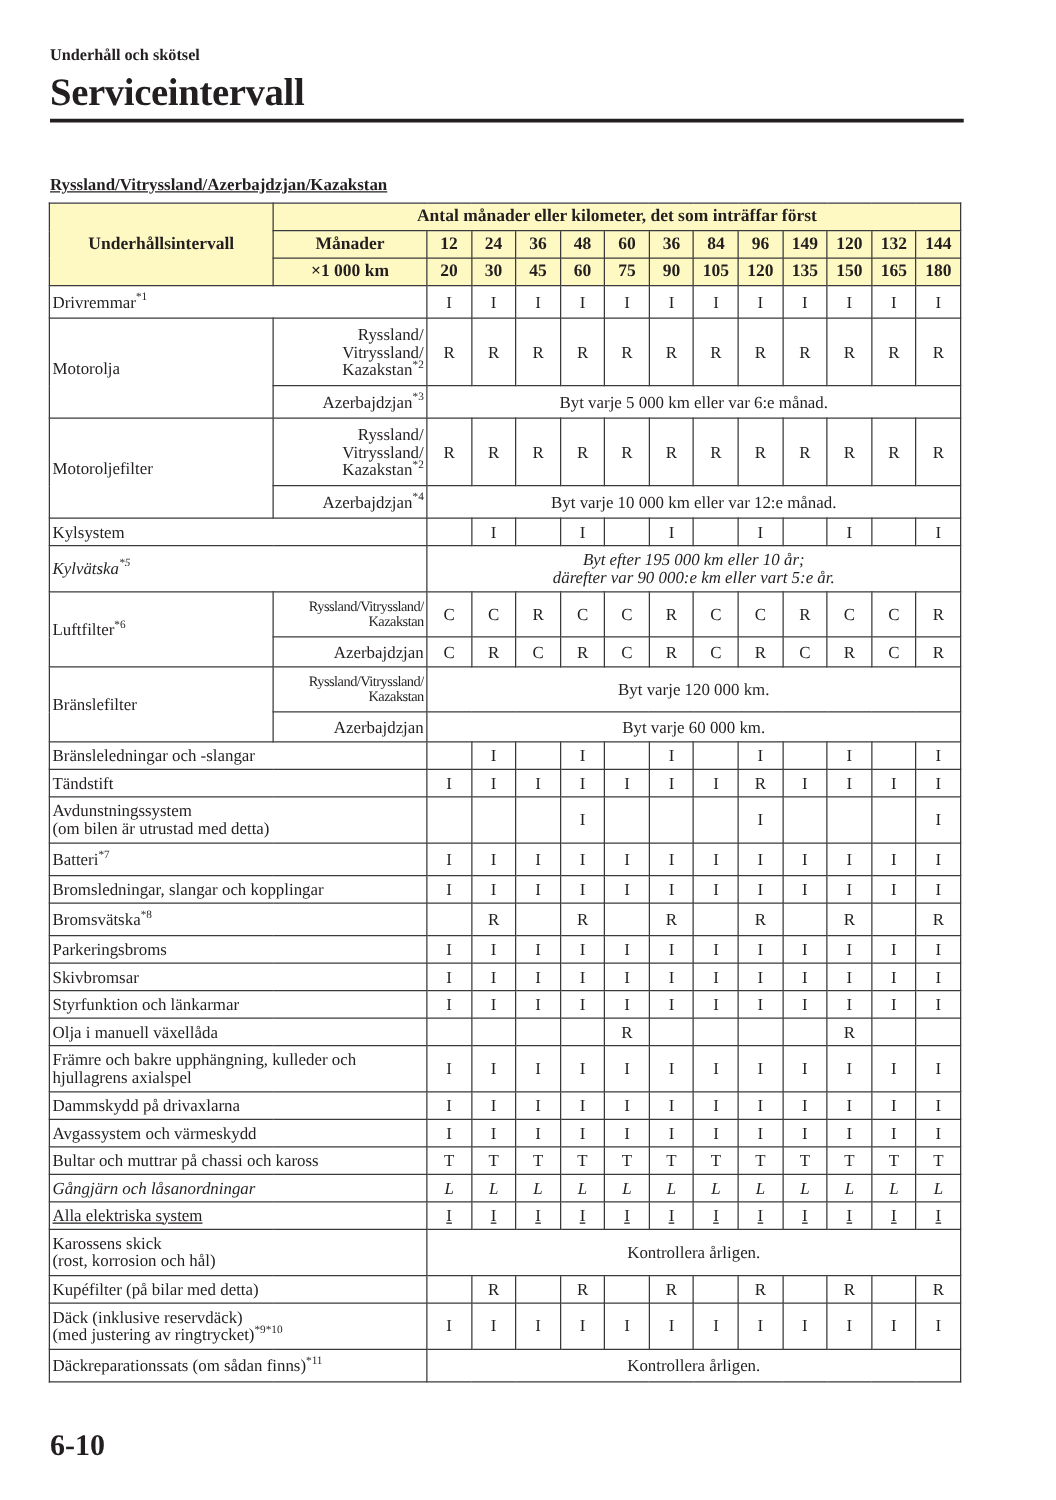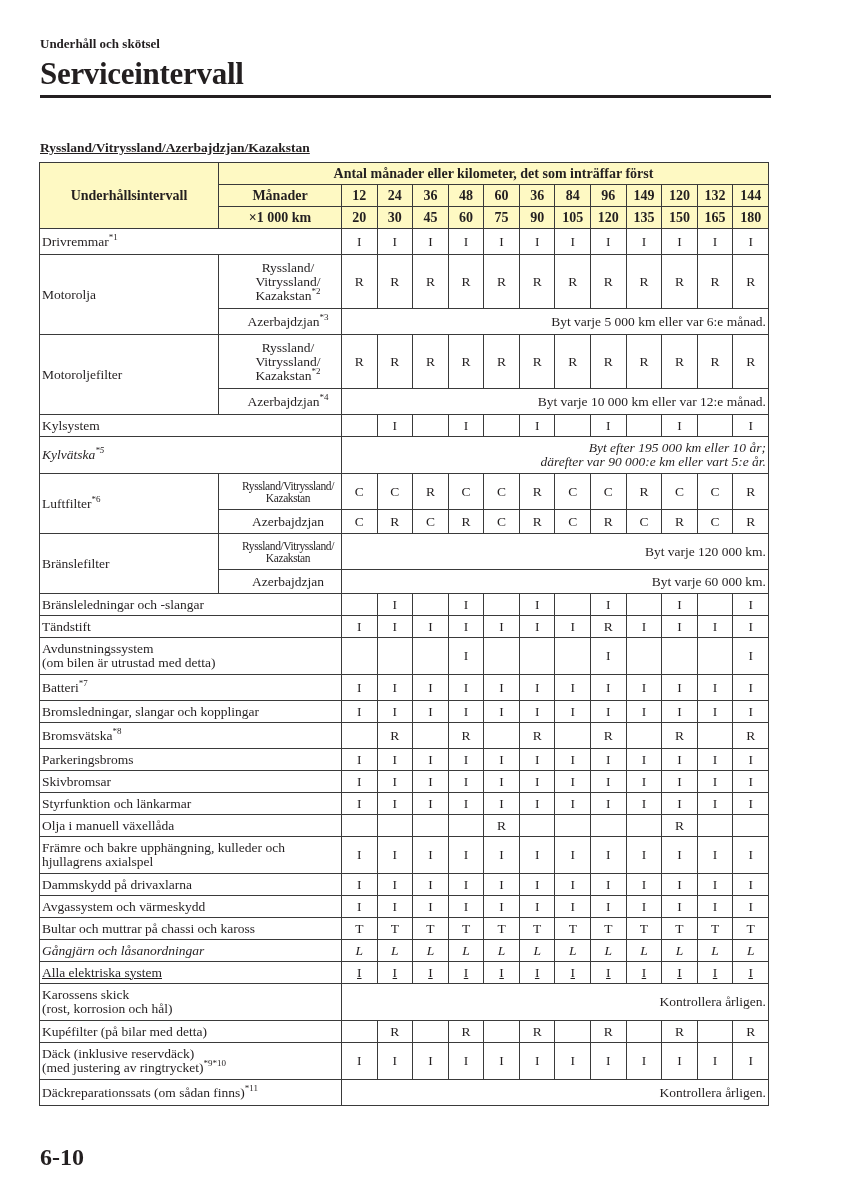--- a/index.html
+++ b/index.html
@@ -7,24 +7,24 @@
          font-family: "Liberation Serif", "DejaVu Serif", serif; color: #231f20; }
   .section-label { position: absolute; left: 40px; top: 36px; font-size: 13px; font-weight: bold; }
   .page-title { position: absolute; left: 40px; top: 56px; font-size: 31px; font-weight: bold; letter-spacing: -0.3px; }
   .title-rule { position: absolute; left: 40px; top: 95px; width: 731px; height: 3px; background: #231f20; }
   .region-heading { position: absolute; left: 40px; top: 140px; font-size: 13.5px; font-weight: bold; text-decoration: underline; }
   table.svc { position: absolute; left: 39px; top: 162px; border-collapse: collapse; table-layout: fixed;
               width: 730px; font-size: 13.5px; }
   table.svc td, table.svc th { border: 1px solid #3a3a3a; padding: 0 2px; line-height: 14px; }
   table.svc th { background: #fef9c3; font-weight: bold; font-size: 14px; text-align: center; }
   table.svc td.lbl { text-align: left; padding-left: 2px; }
-  table.svc td.sub { text-align: center; padding-left: 18px; font-size: 13.5px; }
+  table.svc td.sub { text-align: right; padding-left: 18px; font-size: 13.5px; }
   table.svc td.sub.narrow { font-size: 11.5px; line-height: 12px; letter-spacing: -0.4px; }
   table.svc td.v { text-align: center; }
-  table.svc td.span { text-align: right; }
+  table.svc td.span { text-align: center; }
   sup { font-size: 9px; line-height: 0; vertical-align: 6px; }
   .page-num { position: absolute; left: 40px; top: 1144px; font-size: 24px; font-weight: bold; }
 </style>
 </head>
 <body>
 
 <div class="section-label">Underhåll och skötsel</div>
 <div class="page-title">Serviceintervall</div>
 <div class="title-rule"></div>
 <div class="region-heading">Ryssland/Vitryssland/Azerbajdzjan/Kazakstan</div>

